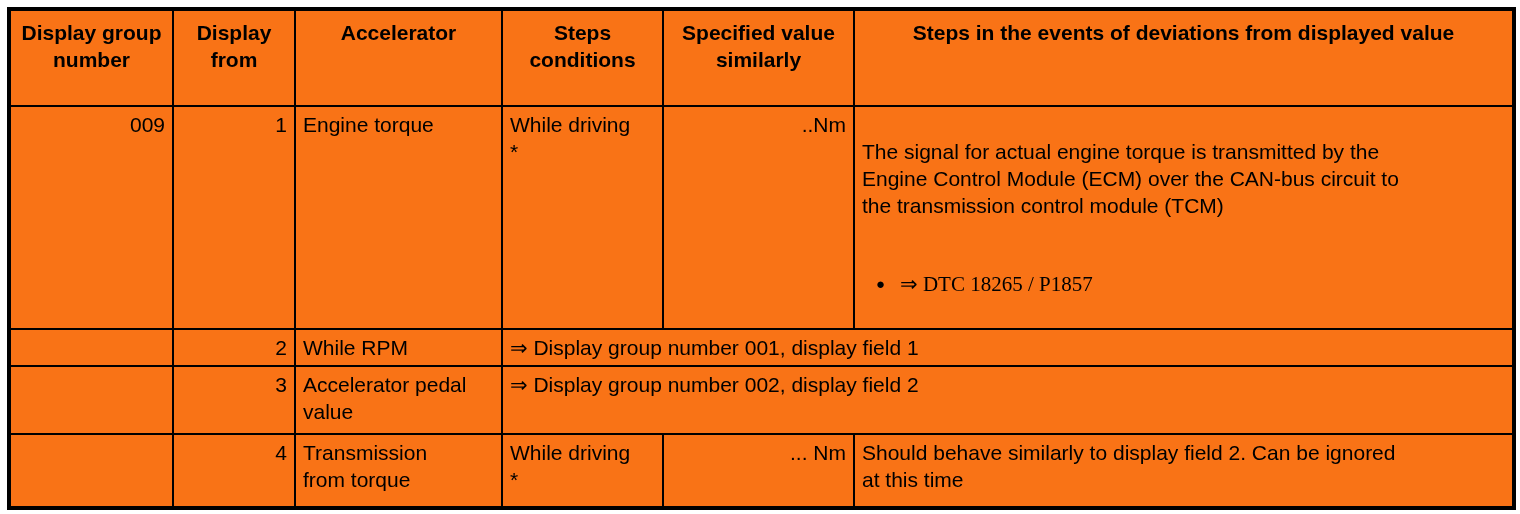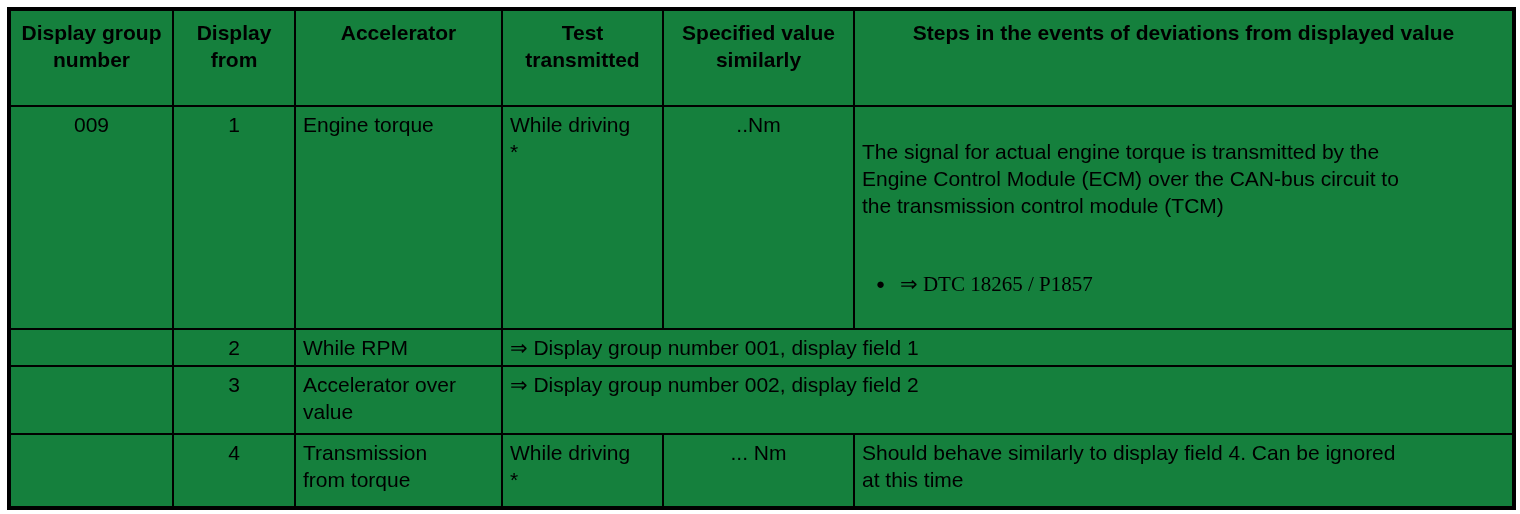--- a/index.html
+++ b/index.html
@@ -13,39 +13,39 @@
     font-family: "Liberation Sans", sans-serif;
     color: #000000;
   }
   .page {
     padding: 7px 0 0 7px;
   }
   table.diag {
     border-collapse: collapse;
     table-layout: fixed;
     width: 1505px;
-    background: #15803d;
+    background: #f97316;
     border: 4px solid #000000;
   }
   table.diag th,
   table.diag td {
     border: 2px solid #000000;
     vertical-align: top;
     font-size: 21px;
     line-height: 27px;
     white-space: pre-line;
     overflow: hidden;
     padding: 4px 7px 3px 7px;
   }
   table.diag th {
     font-weight: bold;
     text-align: center;
     padding-top: 8px;
   }
-  td.center { text-align: center; }
+  td.center { text-align: right; }
   td.left   { text-align: left; }
   .bullet-line {
     margin-top: 25px;
     padding-left: 14px;
     white-space: normal;
     font-family: Liberation Serif, serif;
   }
   .bullet-glyph {
     font-size: 15px;
     margin-right: 15px;
@@ -63,21 +63,21 @@
       <col style="width:207px">
       <col style="width:161px">
       <col style="width:191px">
       <col style="width:660px">
     </colgroup>
     <thead>
       <tr style="height:97px">
         <th>Display group number</th>
         <th>Display from</th>
         <th>Accelerator</th>
-        <th>Test transmitted</th>
+        <th>Steps conditions</th>
         <th>Specified value similarly</th>
         <th>Steps in the events of deviations from displayed value</th>
       </tr>
     </thead>
     <tbody>
       <tr style="height:219px">
         <td class="center">009</td>
         <td class="center">1</td>
         <td class="left">Engine torque</td>
         <td class="left">While driving
@@ -94,30 +94,30 @@
       </tr>
       <tr style="height:37px">
         <td class="center"></td>
         <td class="center">2</td>
         <td class="left">While RPM</td>
         <td class="left" colspan="3">⇒ Display group number 001, display field 1</td>
       </tr>
       <tr style="height:68px">
         <td class="center"></td>
         <td class="center">3</td>
-        <td class="left">Accelerator over
+        <td class="left">Accelerator pedal
 value</td>
         <td class="left" colspan="3">⇒ Display group number 002, display field 2</td>
       </tr>
       <tr style="height:74px">
         <td class="center"></td>
         <td class="center">4</td>
         <td class="left">Transmission
 from torque</td>
         <td class="left">While driving
 *</td>
         <td class="center">... Nm</td>
-        <td class="left">Should behave similarly to display field 4. Can be ignored
+        <td class="left">Should behave similarly to display field 2. Can be ignored
 at this time</td>
       </tr>
     </tbody>
   </table>
 </div>
 
 </body></html>

